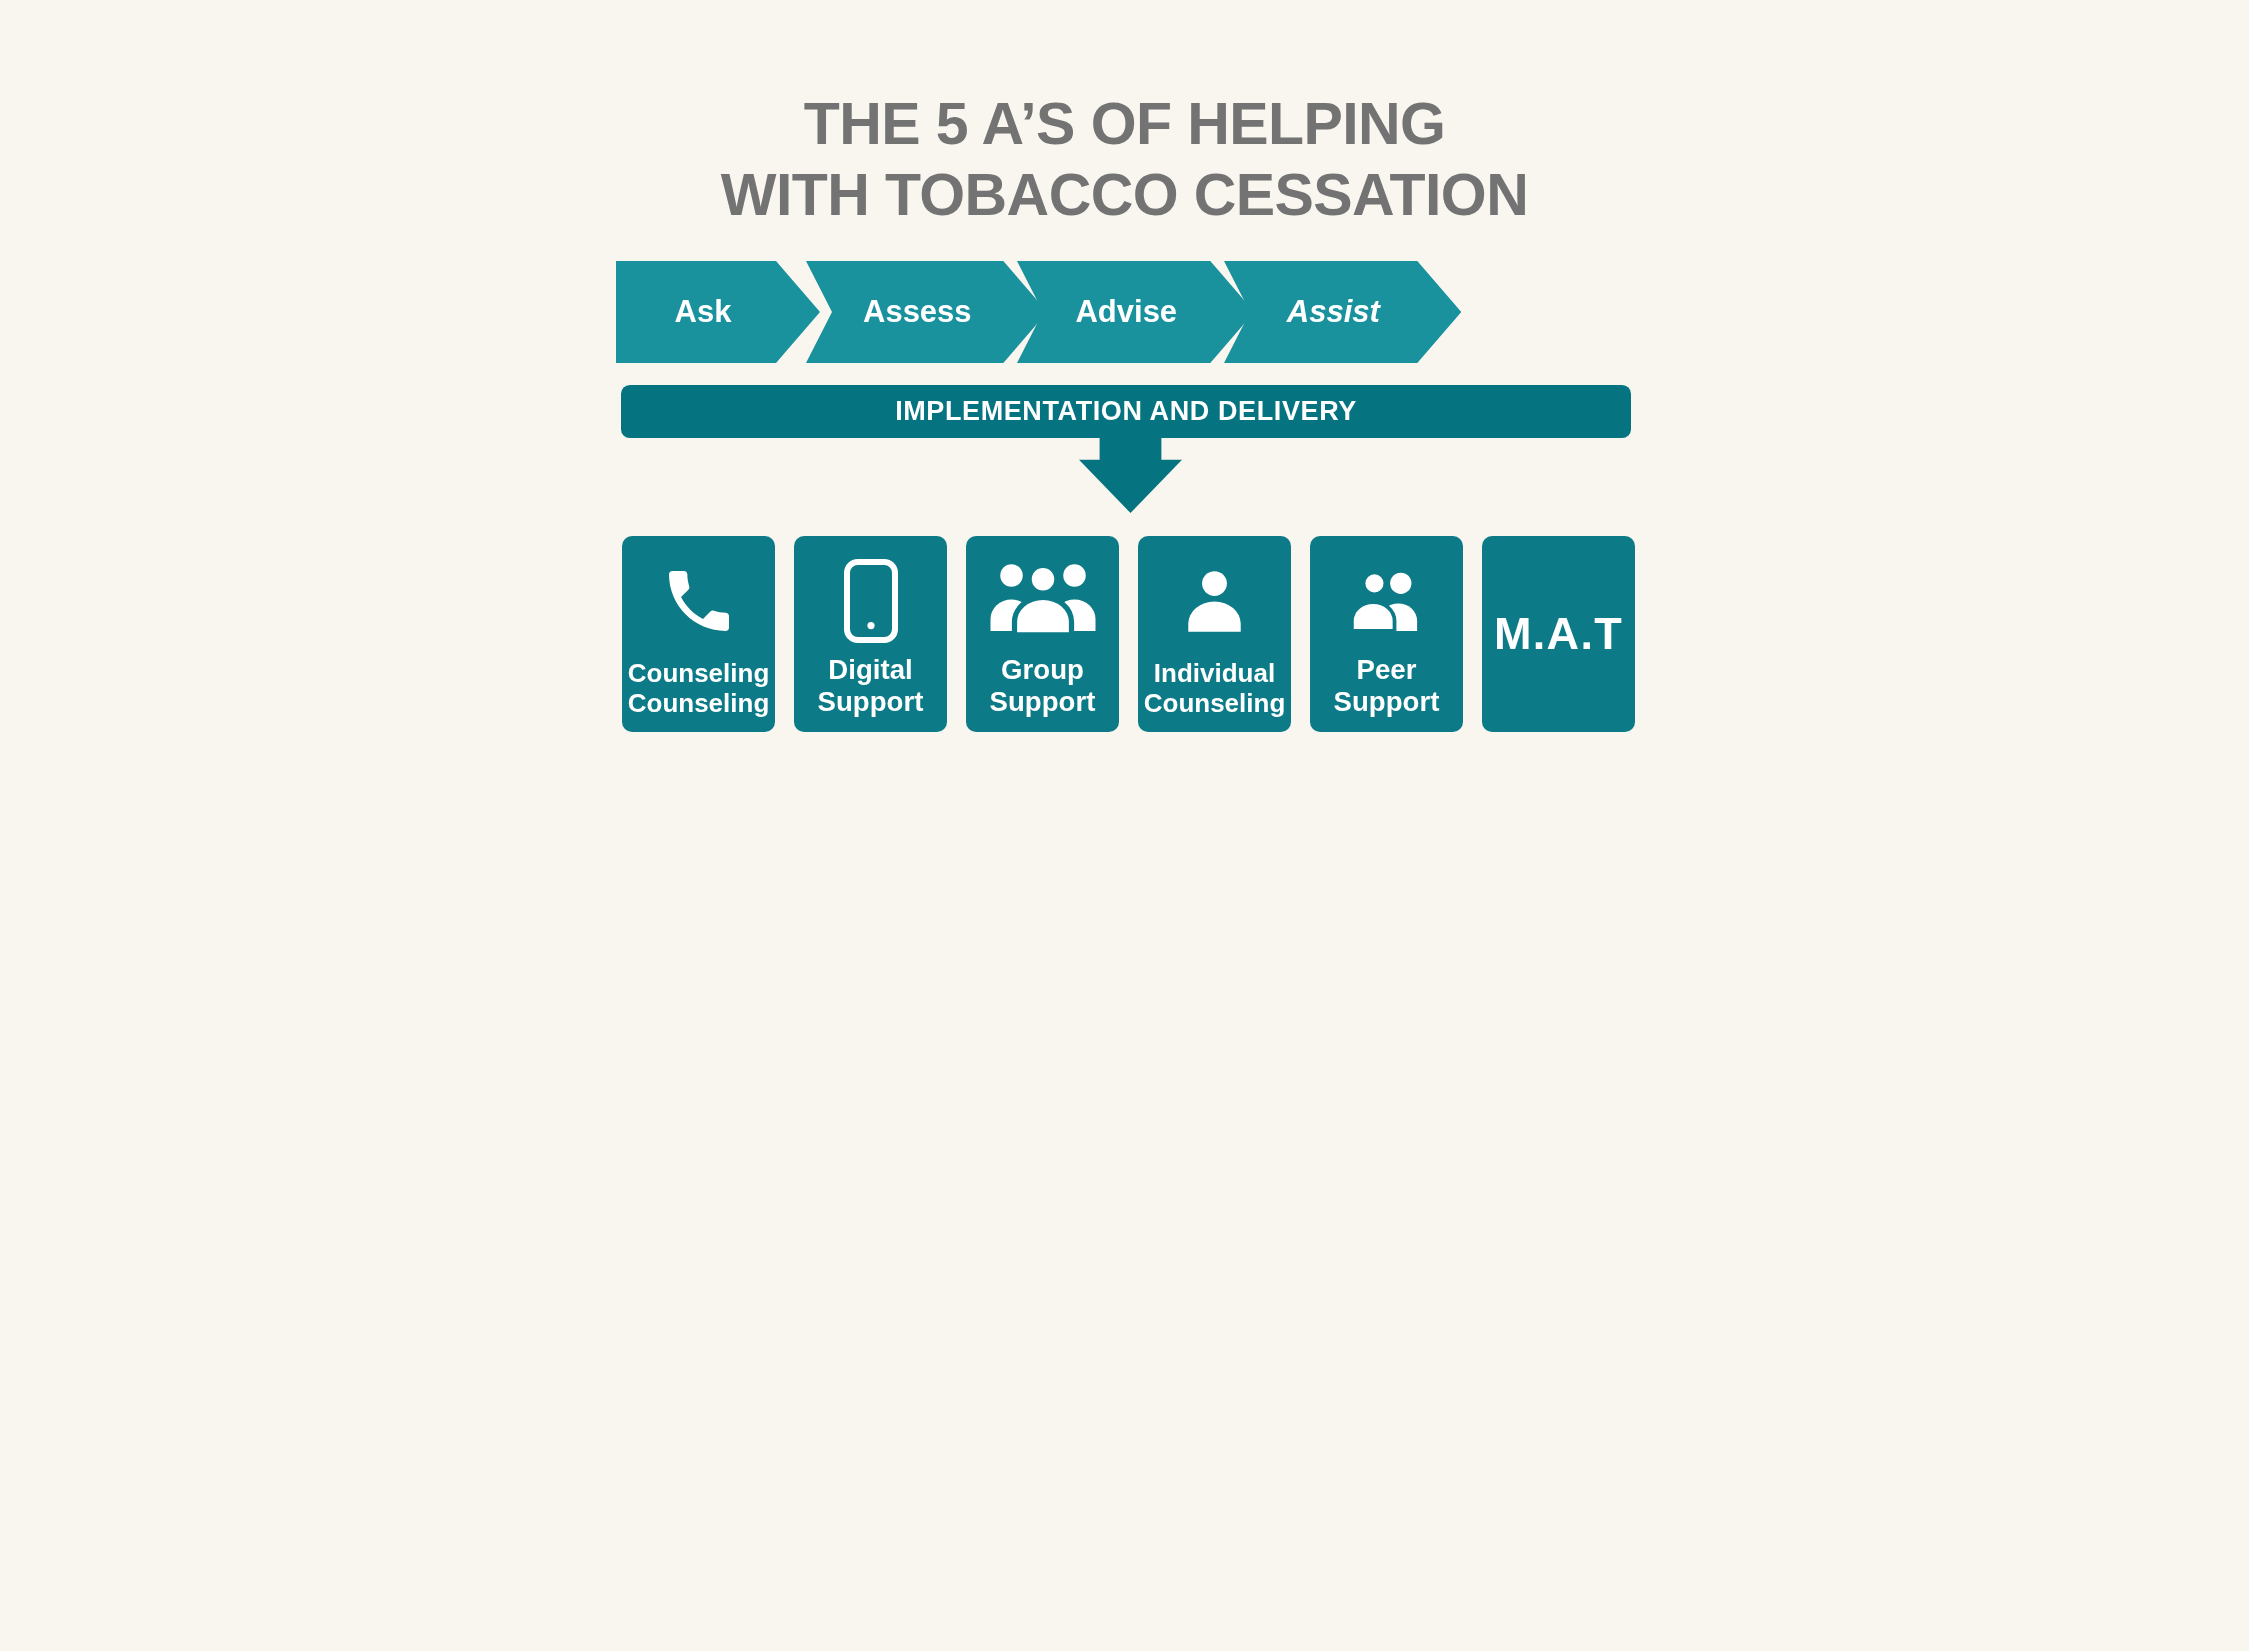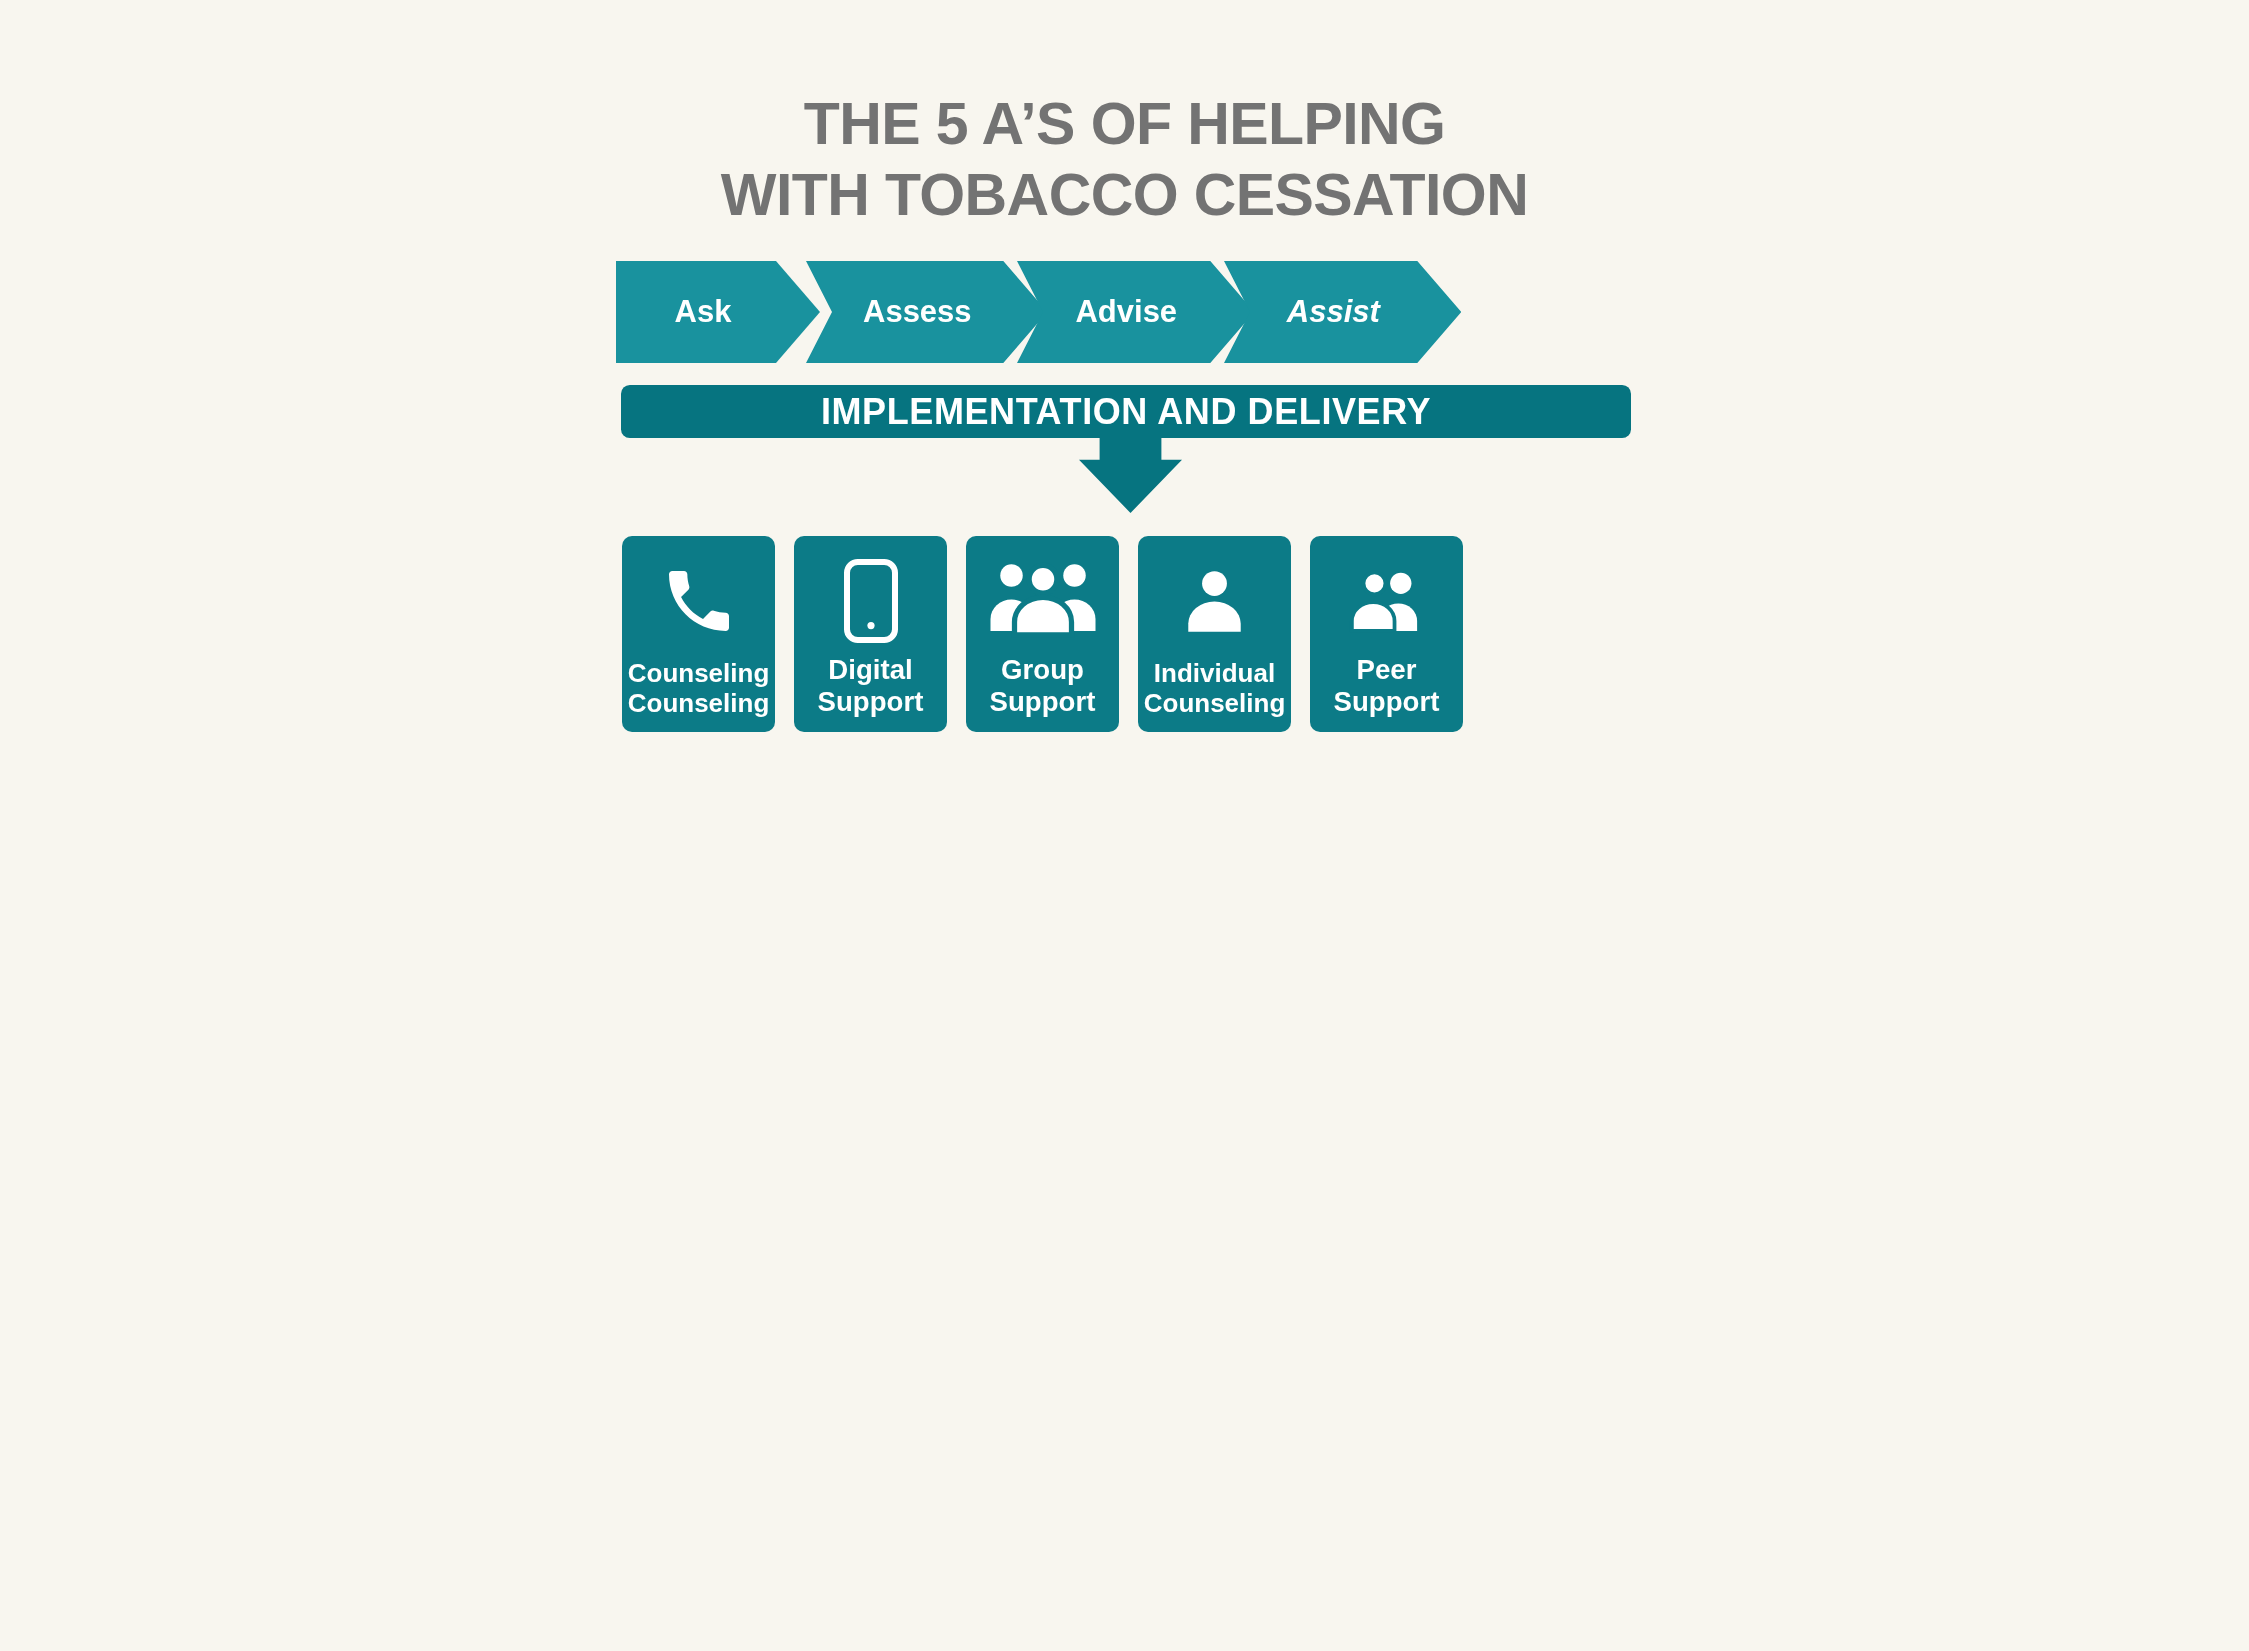--- a/index.html
+++ b/index.html
@@ -31,21 +31,21 @@
   .chev:nth-child(3){left:401px;width:221px;}
   .chev:nth-child(4){left:608px;width:221px;font-style:italic;}
   .chev:nth-child(5){left:816px;width:217px;}
   .chev .chev-label{padding-right:35px;}
   .chev-first .chev-label{padding-right:30px;padding-left:0;}
   
   .banner{
     position:absolute;left:59px;top:385px;width:1010px;height:53px;
     background:#067480;border-radius:8.8px;
     display:flex;align-items:center;justify-content:center;
-    color:#FFFFFF;font-weight:bold;font-size:36px;letter-spacing:0.6px;
+    color:#FFFFFF;font-weight:bold;font-size:27px;letter-spacing:0.6px;
   }
   
   .down-arrow{
     position:absolute;left:517px;top:437px;width:103px;height:76px;
     background:#067480;
     clip-path:polygon(20% 0,80% 0,80% 30%,100% 30%,50% 100%,0 30%,20% 30%);
   }
   
   .cards{position:absolute;left:60px;top:536px;width:1011px;display:flex;gap:19px;}
   .card{
@@ -164,16 +164,19 @@
           <circle cx="50" cy="26" r="17.5" fill="#FFFFFF" stroke="#0C7B87" stroke-width="6"></circle>
           <path d="M14 102 v-16 a34 30 0 0 1 68 0 v16 z" fill="#FFFFFF" stroke="#0C7B87" stroke-width="6"></path>
         </svg>
       </div>
       <div class="card-label slightly-big">
         <div>Peer</div>
         <div>Support</div>
       </div>
     </div>
 
+    <div class="card">
+      <div class="big-text">M.A.T</div>
+    </div>
 
   </div>
 </div>
 
 
 </body></html>

